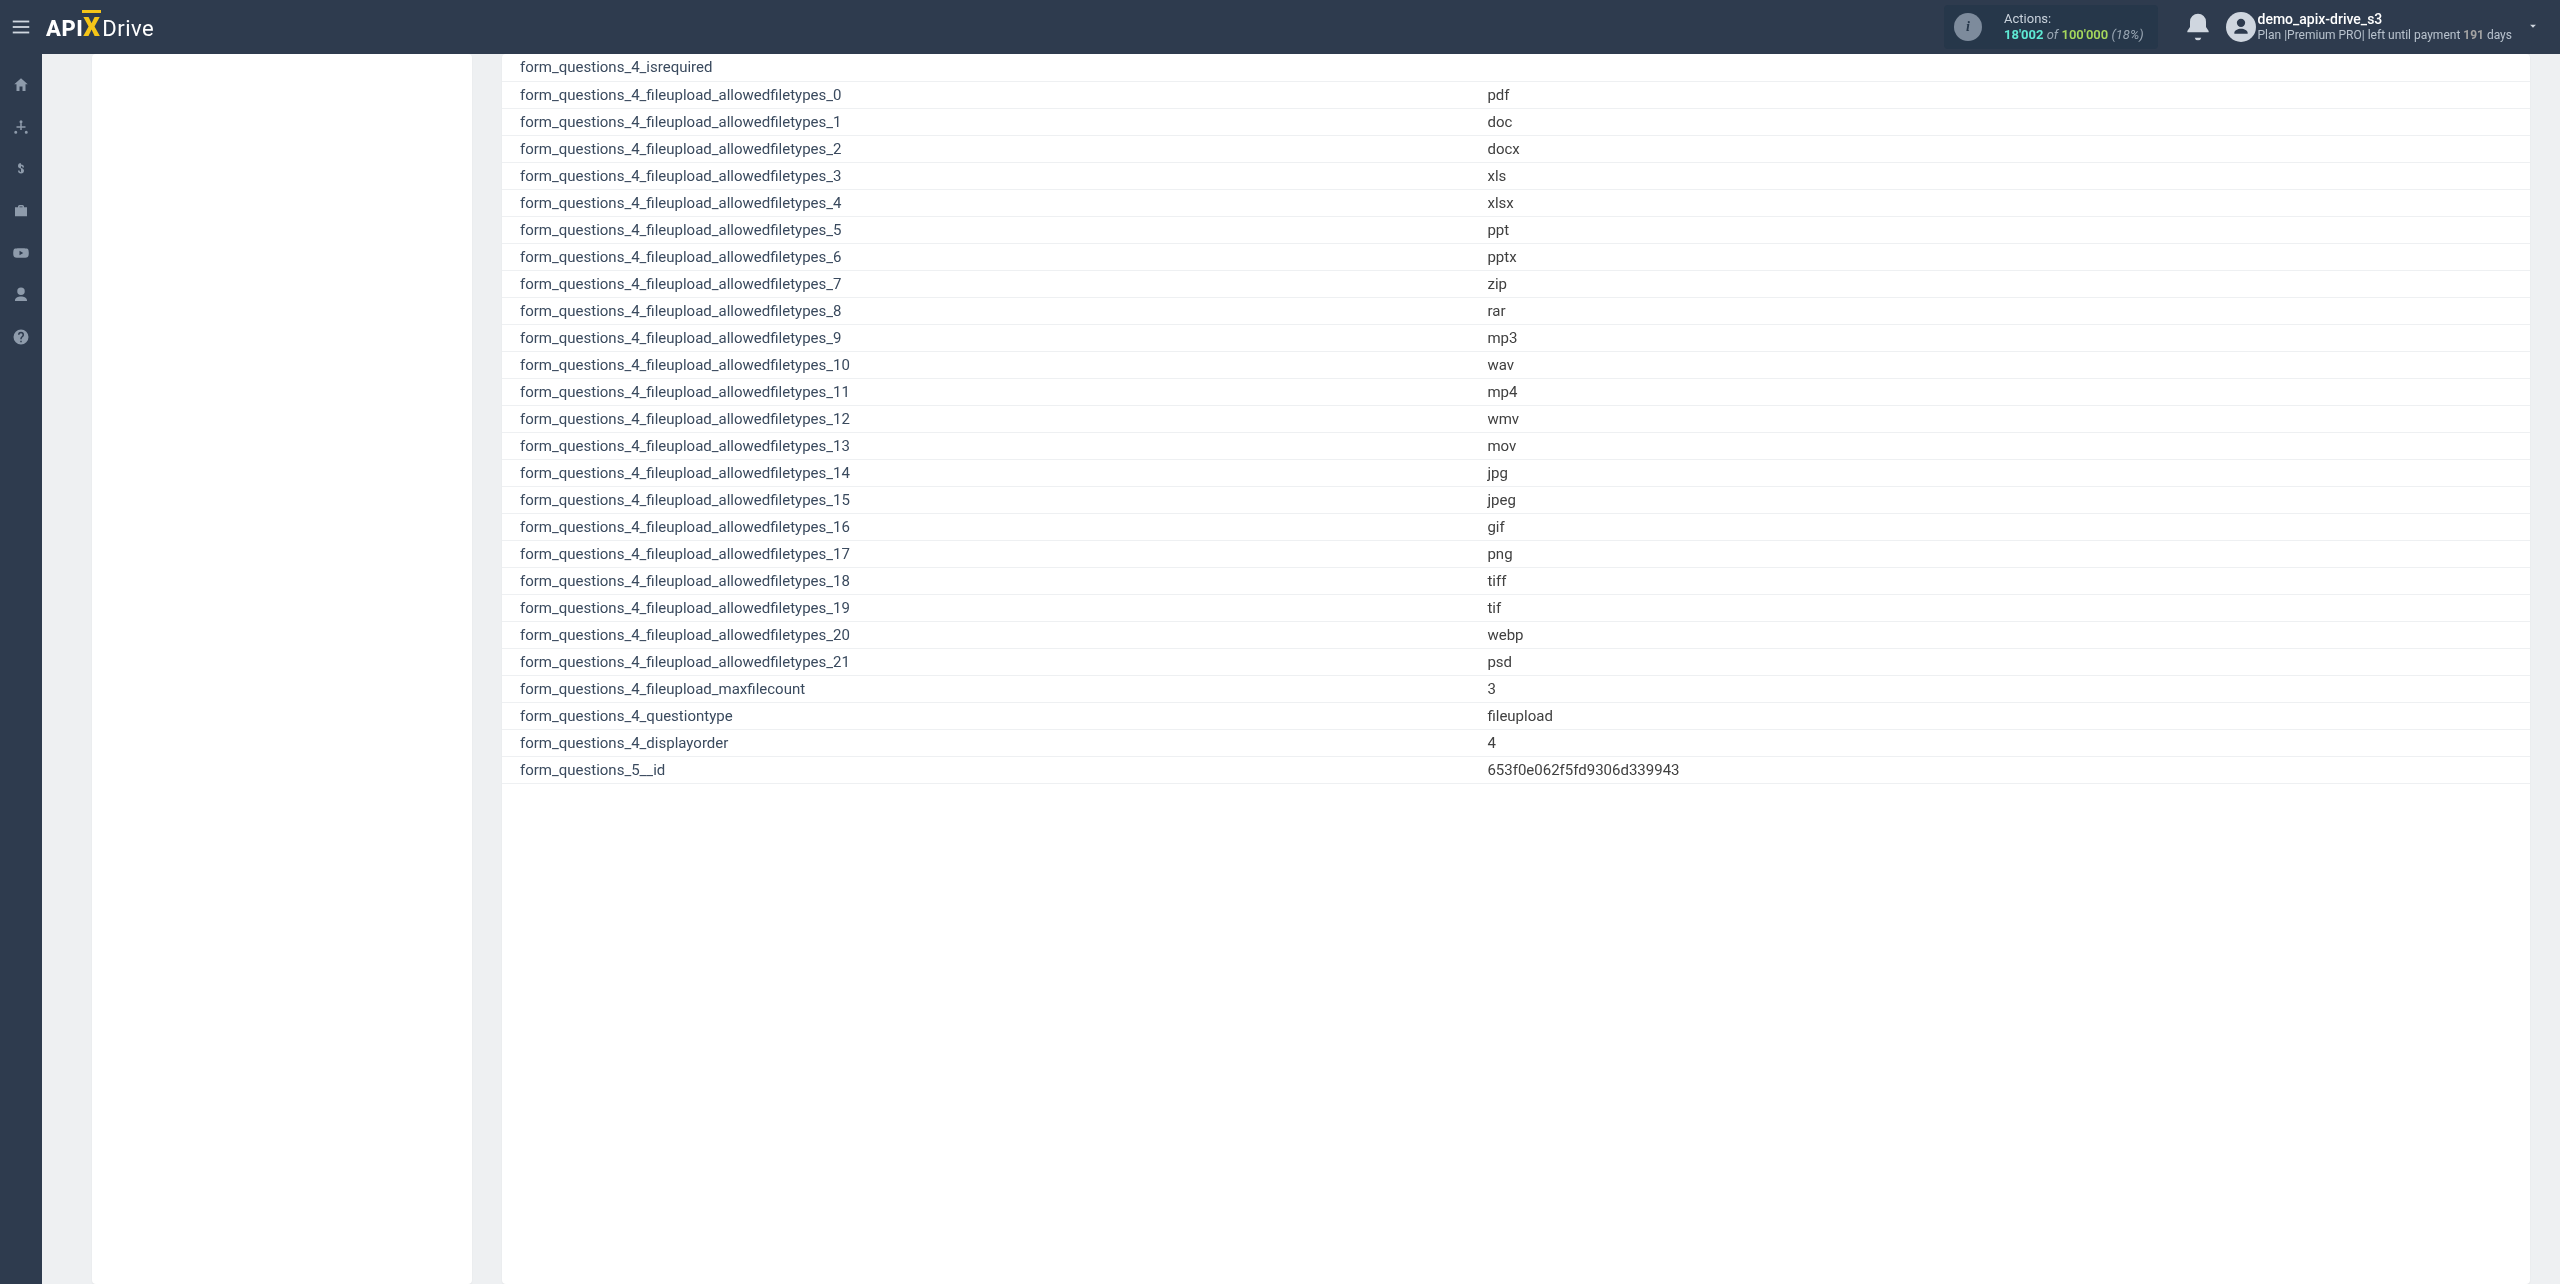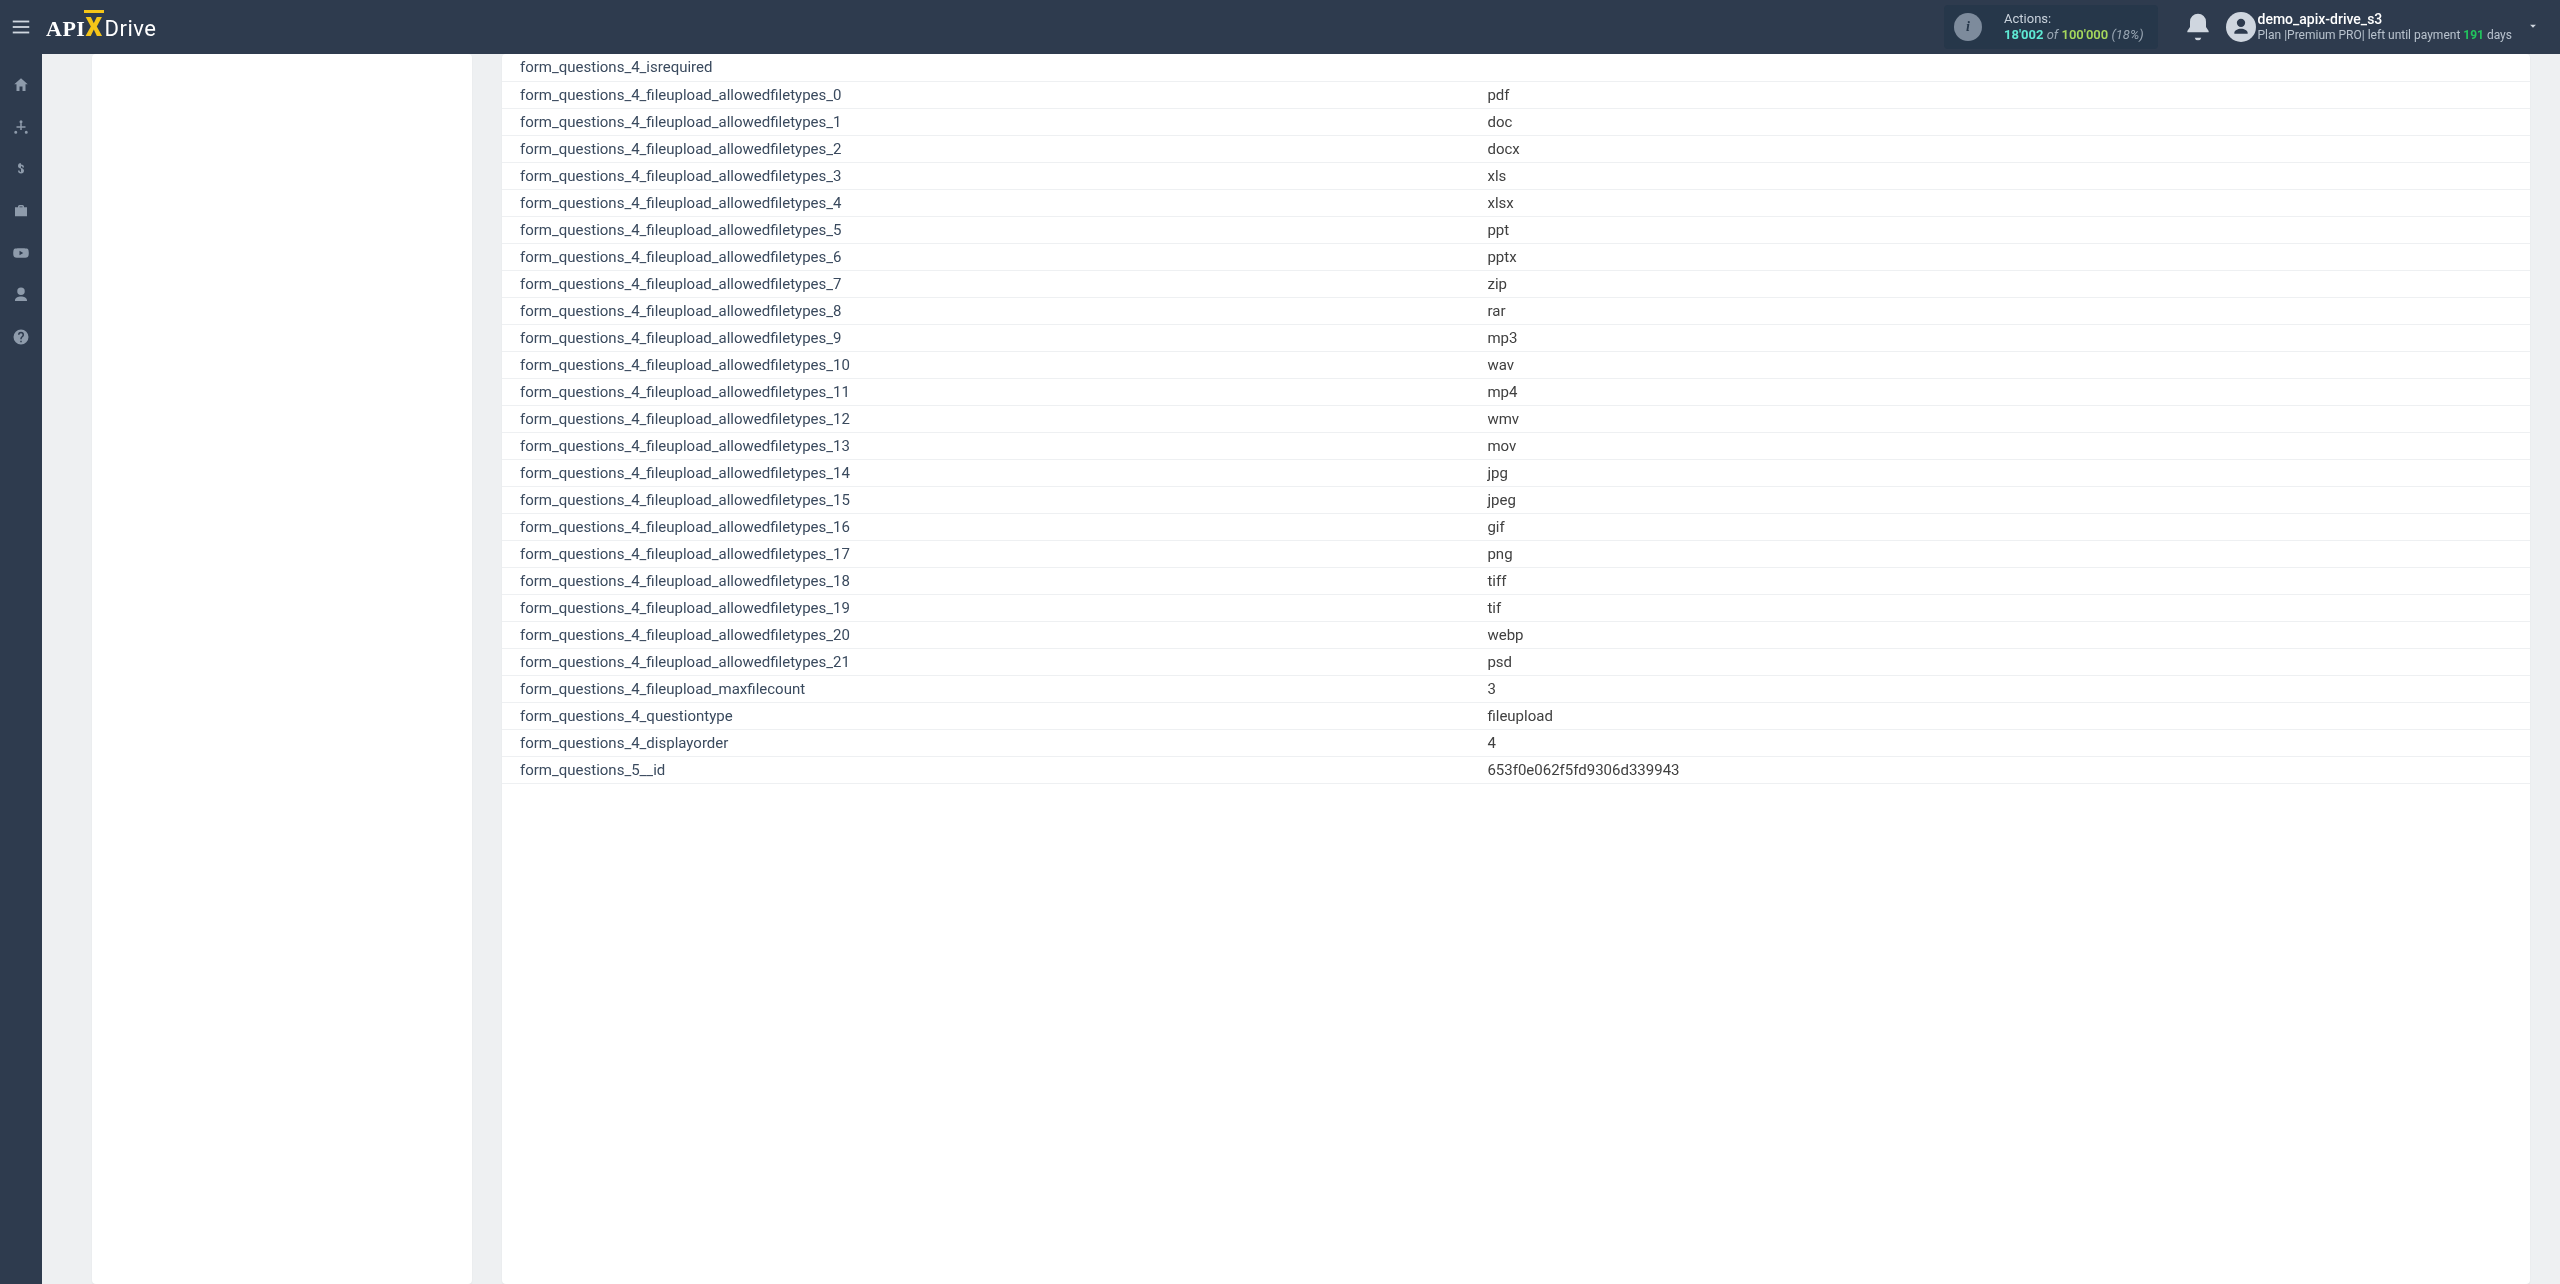--- a/index.html
+++ b/index.html
@@ -32,21 +32,21 @@
   .hamburger svg { width:22px; height:22px; stroke:#cfd6df; }
 
   .logo {
     display:flex; align-items:baseline;
     font-weight:800;
     font-size:22px;
     letter-spacing:0.5px;
     user-select:none;
     margin-left:4px;
   }
-  .logo .api { color:#fff;font-family:Liberation Serif, serif; }
+  .logo .api { color:#fff; }
   .logo .x  { color:#f5c518; position:relative; top:0; font-size:26px; font-weight:900; }
   .logo .x::before {
     content:"";
     position:absolute;
     top:-2px; left:-1px; right:-1px;
     height:3px;
     background:#f5c518;
   }
   .logo .drive { color:#fff; font-weight:400; margin-left:2px; }
 
@@ -83,21 +83,21 @@
   .user-chip { display:flex; align-items:center; gap:2px; margin-left:6px;}
   .avatar {
     width:30px;height:30px;border-radius:50%;
     background:#cfd6df;
     display:flex;align-items:center;justify-content:center;
   }
   .avatar svg { width:20px;height:20px; fill:#2e3b4e;}
   .user-meta { line-height:1.2; }
   .user-meta .uname { color:#fff; font-size:14px; font-weight:500;}
   .user-meta .plan  { color:#b9c3ce; font-size:12px; }
-  .user-meta .plan b { color:#22c55e; font-weight:700; }
+  .user-meta .plan b { color:#a3a3a3; font-weight:700; }
   .caret-down { margin-left:14px; cursor:pointer; }
   .caret-down svg { width:14px; height:14px; fill:#cfd6df;}
 
   
   .siderail {
     position:fixed;
     top:54px; left:0; bottom:0;
     width:42px;
     background:#2e3b4e;
     z-index:15;

